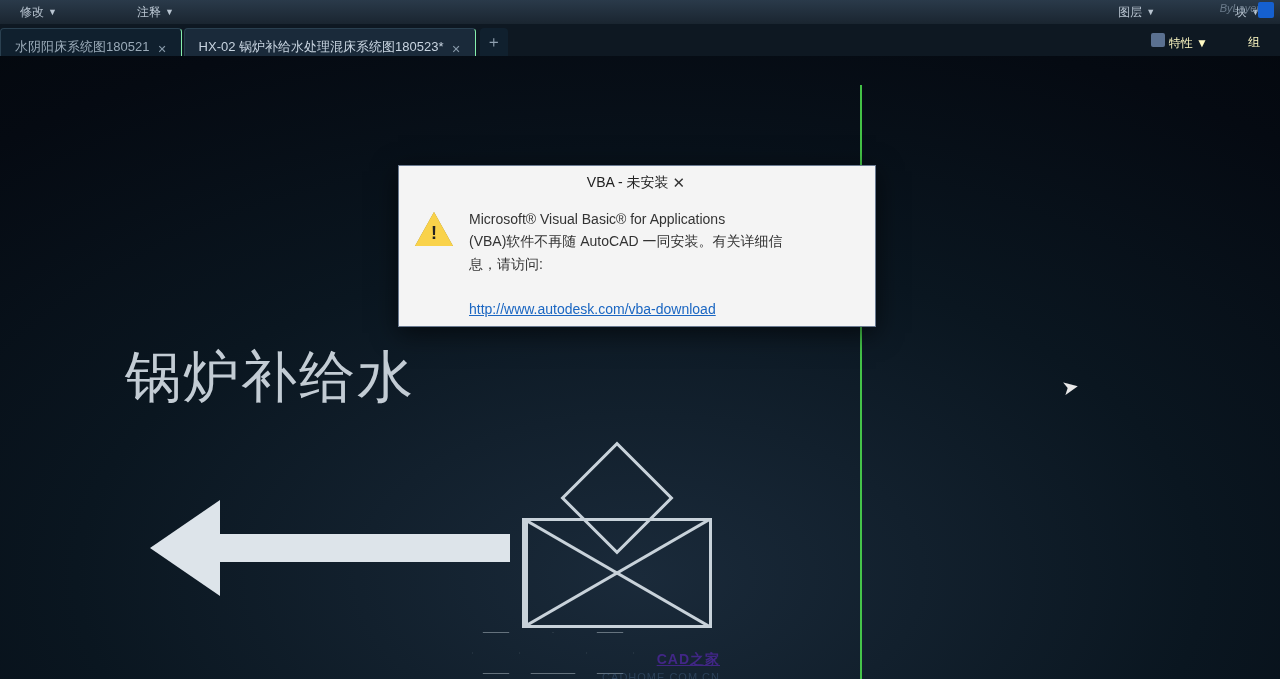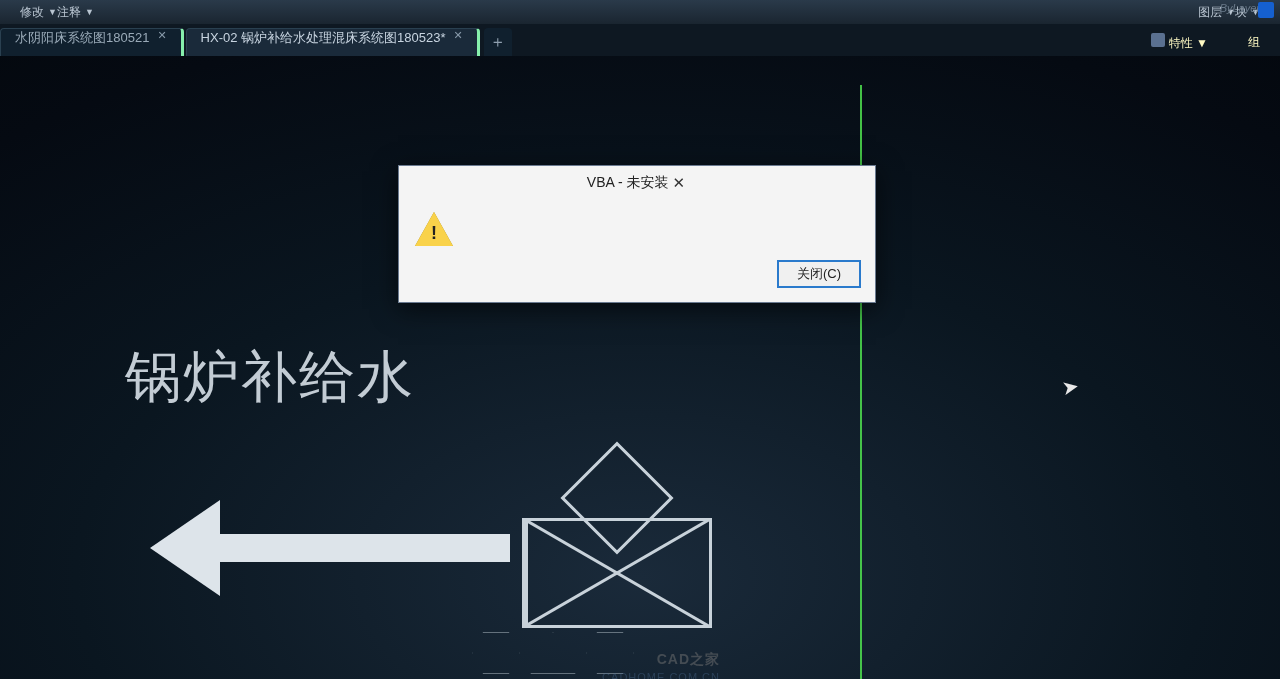--- a/index.html
+++ b/index.html
@@ -5,44 +5,44 @@
   * { margin: 0; padding: 0; box-sizing: border-box; }
   html, body { width: 1280px; height: 679px; overflow: hidden; font-family: "Microsoft YaHei", "Segoe UI", Arial, sans-serif; }
   body {
     background: radial-gradient(ellipse 110% 120% at 50% 85%, #1a2a3a 0%, #0a1620 40%, #050a12 70%, #020508 100%);
     position: relative;
   }
   
   .ribbon {
     position: absolute;
     top: 0; left: 0; right: 0; height: 24px;
-    display: flex; align-items: center; 
+    display: flex; align-items: center; gap: 80px;
     padding: 0 20px;
     background: linear-gradient(to bottom, #2a3a4a, #1a2530);
     color: #b8c4d0; font-size: 12px;
   }
   .ribbon .grp { display: flex; align-items: center; gap: 4px; }
   .ribbon .chev { font-size: 9px; }
   .ribbon .filler { flex: 1; }
   .props-icon { width: 14px; height: 14px; background: #5a7090; border-radius: 2px; display: inline-block; }
 
   
   .tabs {
     position: absolute;
     top: 24px; left: 0; right: 0; height: 32px;
     display: flex; align-items: stretch;
     background: #0e1822;
     padding-top: 4px;
   }
   .tab {
-    display: flex; align-items: flex-start; gap: 8px;
+    display: flex; align-items: flex-end; gap: 8px;
     padding: 0 14px; color: #c8d4e0; font-size: 13px;
     background: #1a2a3a; border-top-left-radius: 4px; border-top-right-radius: 4px;
     margin-right: 2px; cursor: pointer; white-space: nowrap;
-    border-top: 1px solid #2a4050; border-left: 1px solid #2a4050; border-right: 3px solid #86efac;
+    border-top: 1px solid #2a4050; border-left: 1px solid #2a4050; border-right: 1px solid #86efac;
   }
   .tab.inactive { background: #10202e; color: #9aaab8; }
   .tab .x { font-size: 11px; color: #889aaa; }
   .tab-add {
     width: 28px; display: flex; align-items: center; justify-content: center;
     color: #90a0b0; font-size: 16px; cursor: pointer;
     background: #10202e; border-top-left-radius: 4px; border-top-right-radius: 4px;
     margin-left: 2px;
   }
   .tabs .tfiller { flex: 1; }
@@ -87,21 +87,21 @@
   }
   .valve .body {
     position: absolute; left: 0; top: 60px; width: 190px; height: 110px;
     border: 3px solid #c8d2da;
   }
   .valve .body::before, .valve .body::after {
     content: ""; position: absolute; top: 0; bottom: 0; width: 3px; background: #c8d2da;
   }
 
   
-  .watermark { position: absolute; right: 560px; bottom: 10px; color: #737373; font-size: 14px; font-weight: bold; opacity: 0.5; letter-spacing: 1px; }
+  .watermark { position: absolute; right: 560px; bottom: 10px; color: #6d28d9; font-size: 14px; font-weight: bold; opacity: 0.5; letter-spacing: 1px; text-decoration: underline; }
   .watermark2 { position: absolute; right: 560px; bottom: -4px; color: #4a6a90; font-size: 11px; opacity: 0.4; letter-spacing: 1px; }
 
   
   .dialog {
     position: absolute; left: 398px; top: 165px; width: 478px;
     background: #f4f4f4; border: 1px solid #6a7a90;
     box-shadow: 0 6px 24px rgba(0,0,0,0.6);
     font-family: "Microsoft YaHei", "Segoe UI", sans-serif;
   }
   .dialog .titlebar {
@@ -206,17 +206,20 @@
   <div class="titlebar">
     <span>VBA - 未安装</span>
     <span class="dclose">✕</span>
   </div>
   <div class="body">
     <div class="icon-wrap">
       <div class="warn-tri">
           <span class="bang">!</span>
         </div>
     </div>
-  </div>
-  <div class="footer">
-    <button class="btn">关闭(C)</button>
+    <div class="msg">
+      <span>Microsoft® Visual Basic® for Applications</span><br>
+      <span>(VBA)软件不再随 AutoCAD 一同安装。有关详细信</span><br>
+      <span>息，请访问:</span><br><br>
+      <a href="#">http://www.autodesk.com/vba-download</a>
+    </div>
   </div>
 </div>
 
 </body></html>

